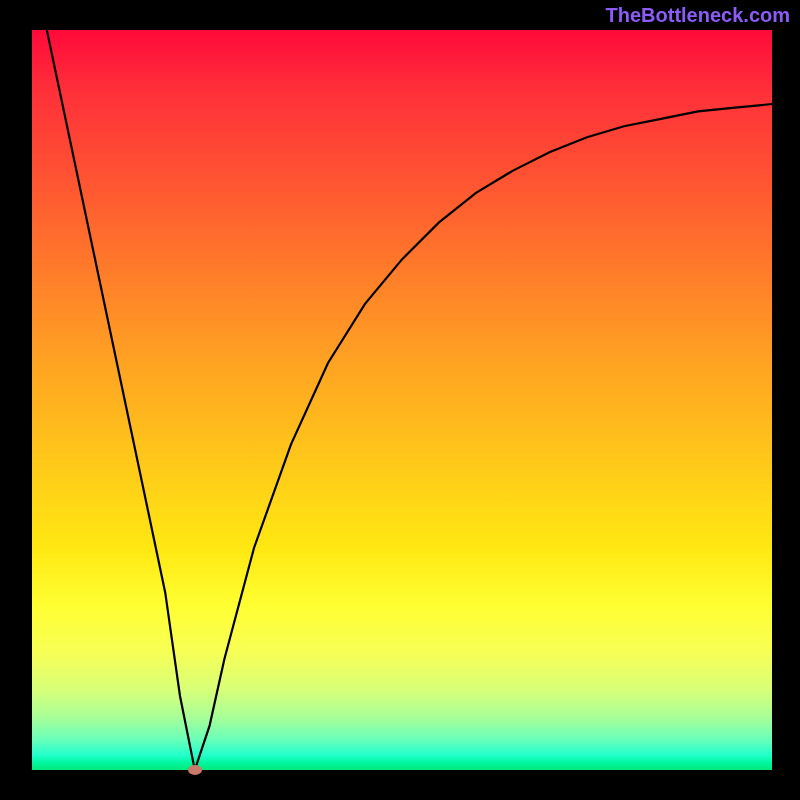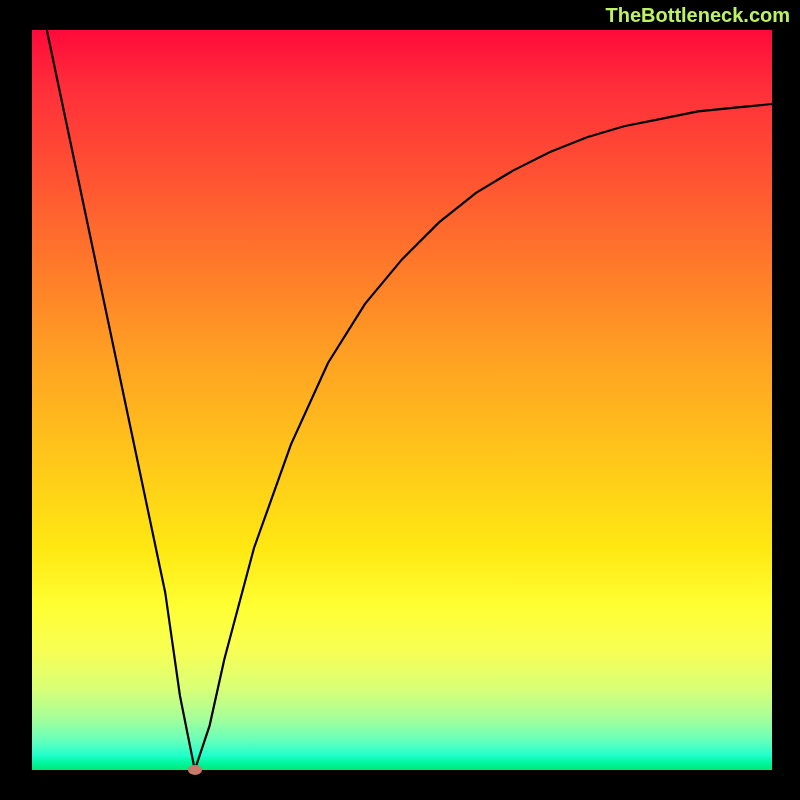--- a/index.html
+++ b/index.html
@@ -7,21 +7,21 @@
   .container {
     width: 800px;
     height: 800px;
     background: #000;
     position: relative;
   }
   .watermark {
     position: absolute;
     top: 4px;
     right: 10px;
-    color: #bef264;
+    color: #8b5cf6;
     font-family: Arial, Helvetica, sans-serif;
     font-size: 20px;
     font-weight: bold;
     z-index: 10;
   }
   .plot-area {
     position: absolute;
     left: 32px;
     top: 30px;
     width: 740px;

